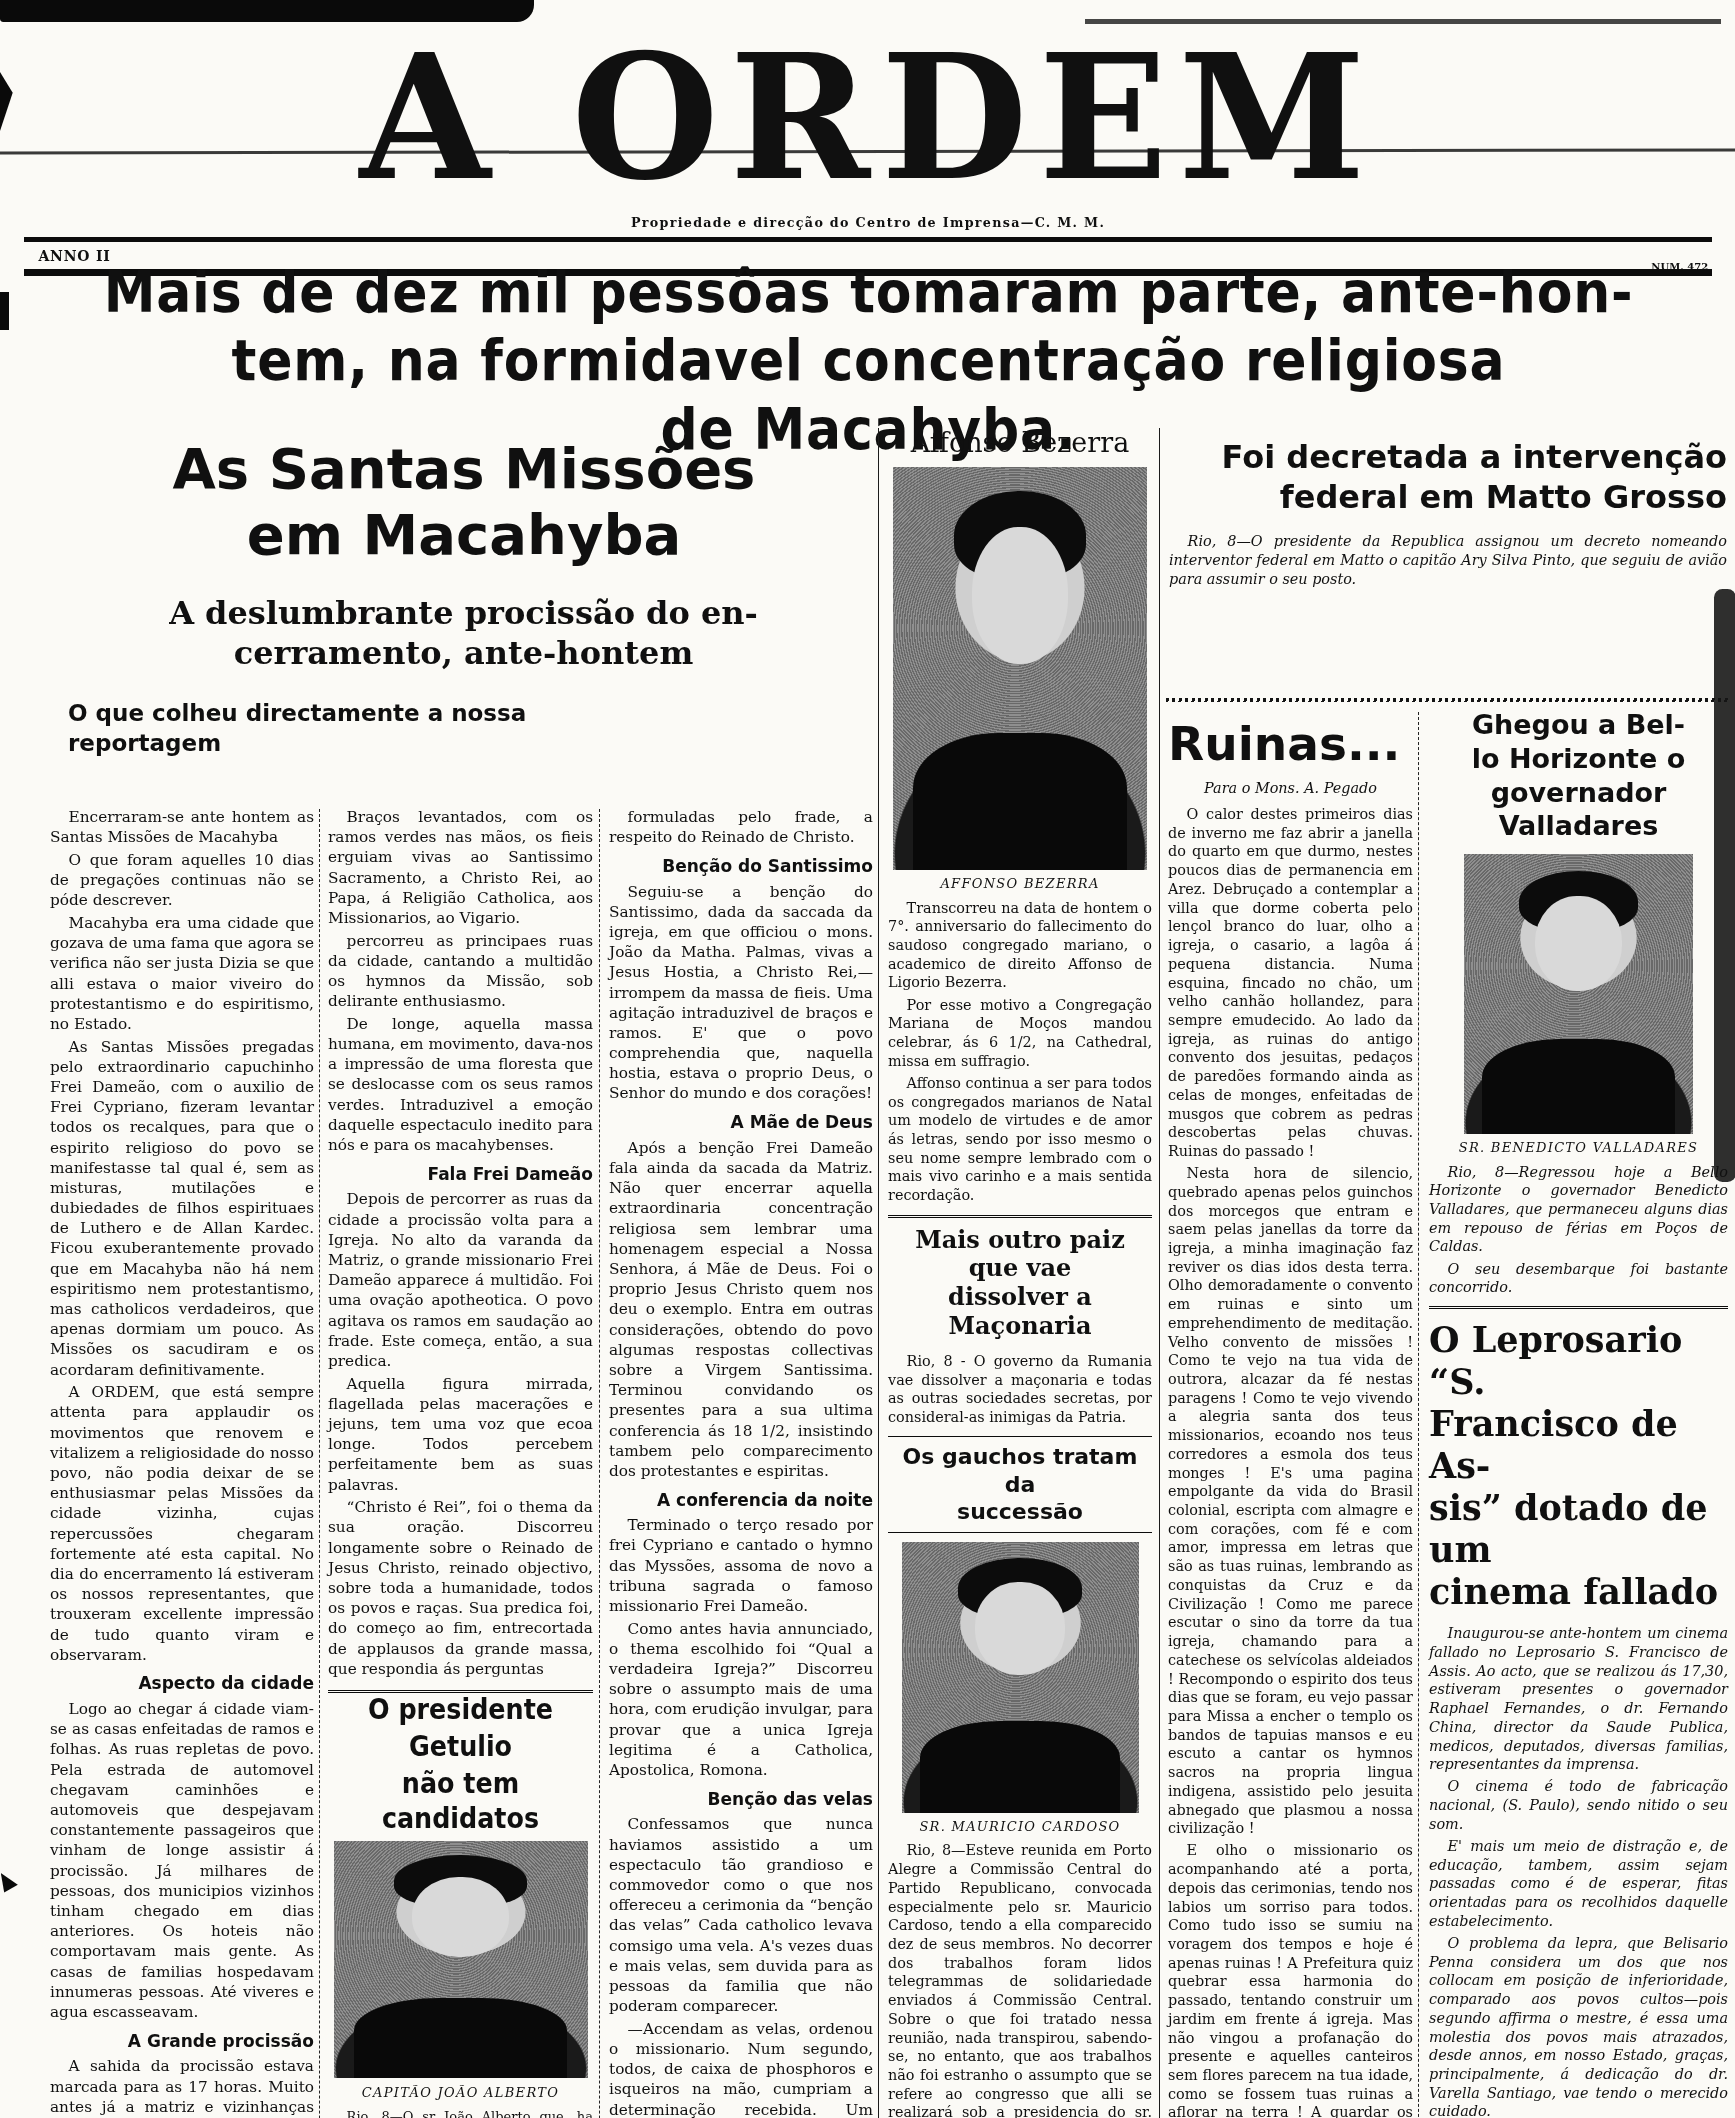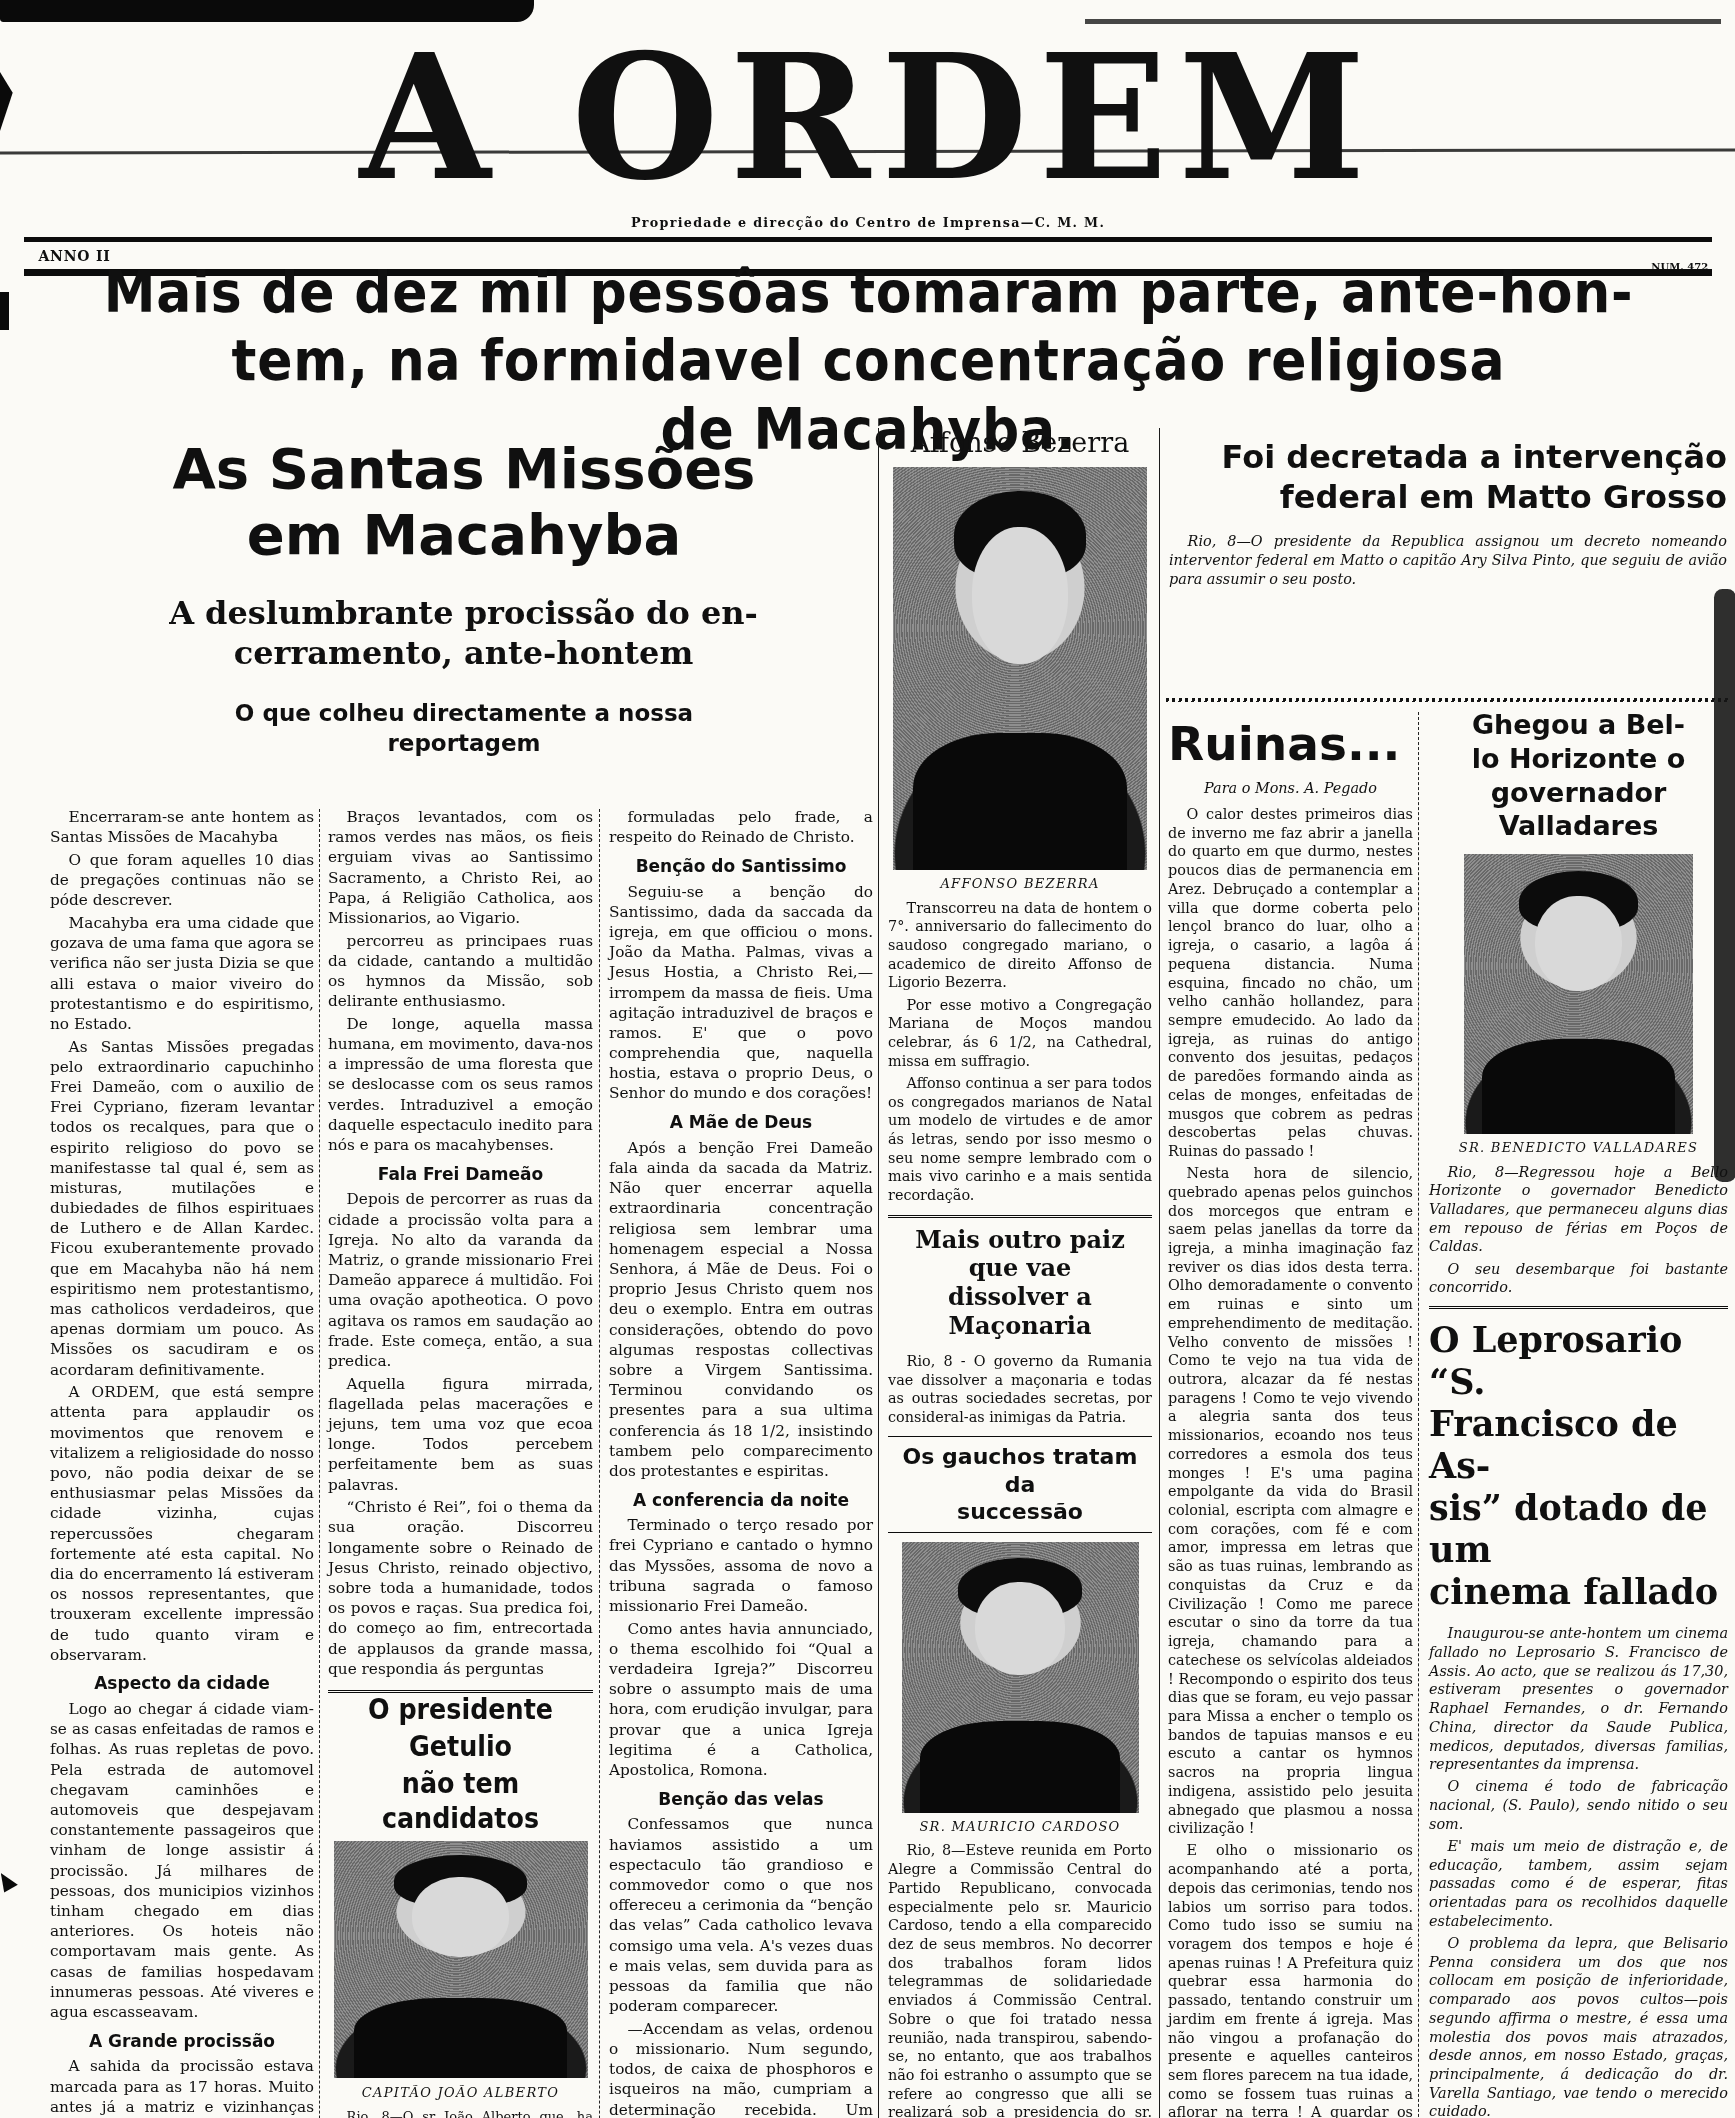--- a/index.html
+++ b/index.html
@@ -18,26 +18,26 @@
   .dateline .center-date{position:absolute;left:0;right:0;top:2.5px;text-align:center;font-size:15.3px;letter-spacing:0.8px;}
   .dateline .num{position:absolute;right:2.5px;top:17px;font-size:10px;}
 
   
   .lead-head{left:59px;width:1619px;top:267px;font-family:"DejaVu Sans",sans-serif;
     font-weight:800;font-size:52px;line-height:1.22;text-align:center;transform:scaleY(1.08);letter-spacing:0.8px;}
   .missoes-head{left:51px;width:826px;top:436px;font-family:"DejaVu Sans",sans-serif;
     font-weight:700;font-size:56px;line-height:1.18;text-align:center;}
   .missoes-deck{left:59px;width:809px;top:593px;font-size:32px;font-weight:bold;line-height:1.25;text-align:center;}
   .missoes-kicker{left:68px;width:792px;top:699px;font-family:"DejaVu Sans",sans-serif;
-    font-weight:700;font-size:23px;line-height:1.3;text-align:center;}
+    font-weight:700;font-size:23px;line-height:1.3;text-align:left;}
 
   
   .col{position:absolute;top:807px;font-size:15.3px;line-height:1.32;}
   .col .para, .flowcol .para{margin:0 0 2.5px 0;text-indent:18.6px;text-align:justify;}
-  .subhead{font-family:"DejaVu Sans",sans-serif;font-weight:700;font-size:17px;text-align:center;
+  .subhead{font-family:"DejaVu Sans",sans-serif;font-weight:700;font-size:17px;text-align:right;
     margin:7.6px 0 4.2px 0;}
   .vrule{width:0;border-left:1.3px solid #1b1b1b;}
   .vrule.dotted{border-left:1.3px dashed #222;}
 
   
   .flowcol{position:absolute;}
   .flowcol .para{font-size:14.4px;line-height:1.3;margin:0 0 3.4px 0;}
   .box-head{font-family:"DejaVu Sans",sans-serif;font-weight:800;text-align:center;line-height:1.25;}
   .serif-head{font-family:"DejaVu Serif",serif;font-weight:bold;text-align:center;line-height:1.2;}
   .caption{font-style:italic;text-align:center;font-size:13px;letter-spacing:1.3px;margin:6px 0 7.6px 0;}

